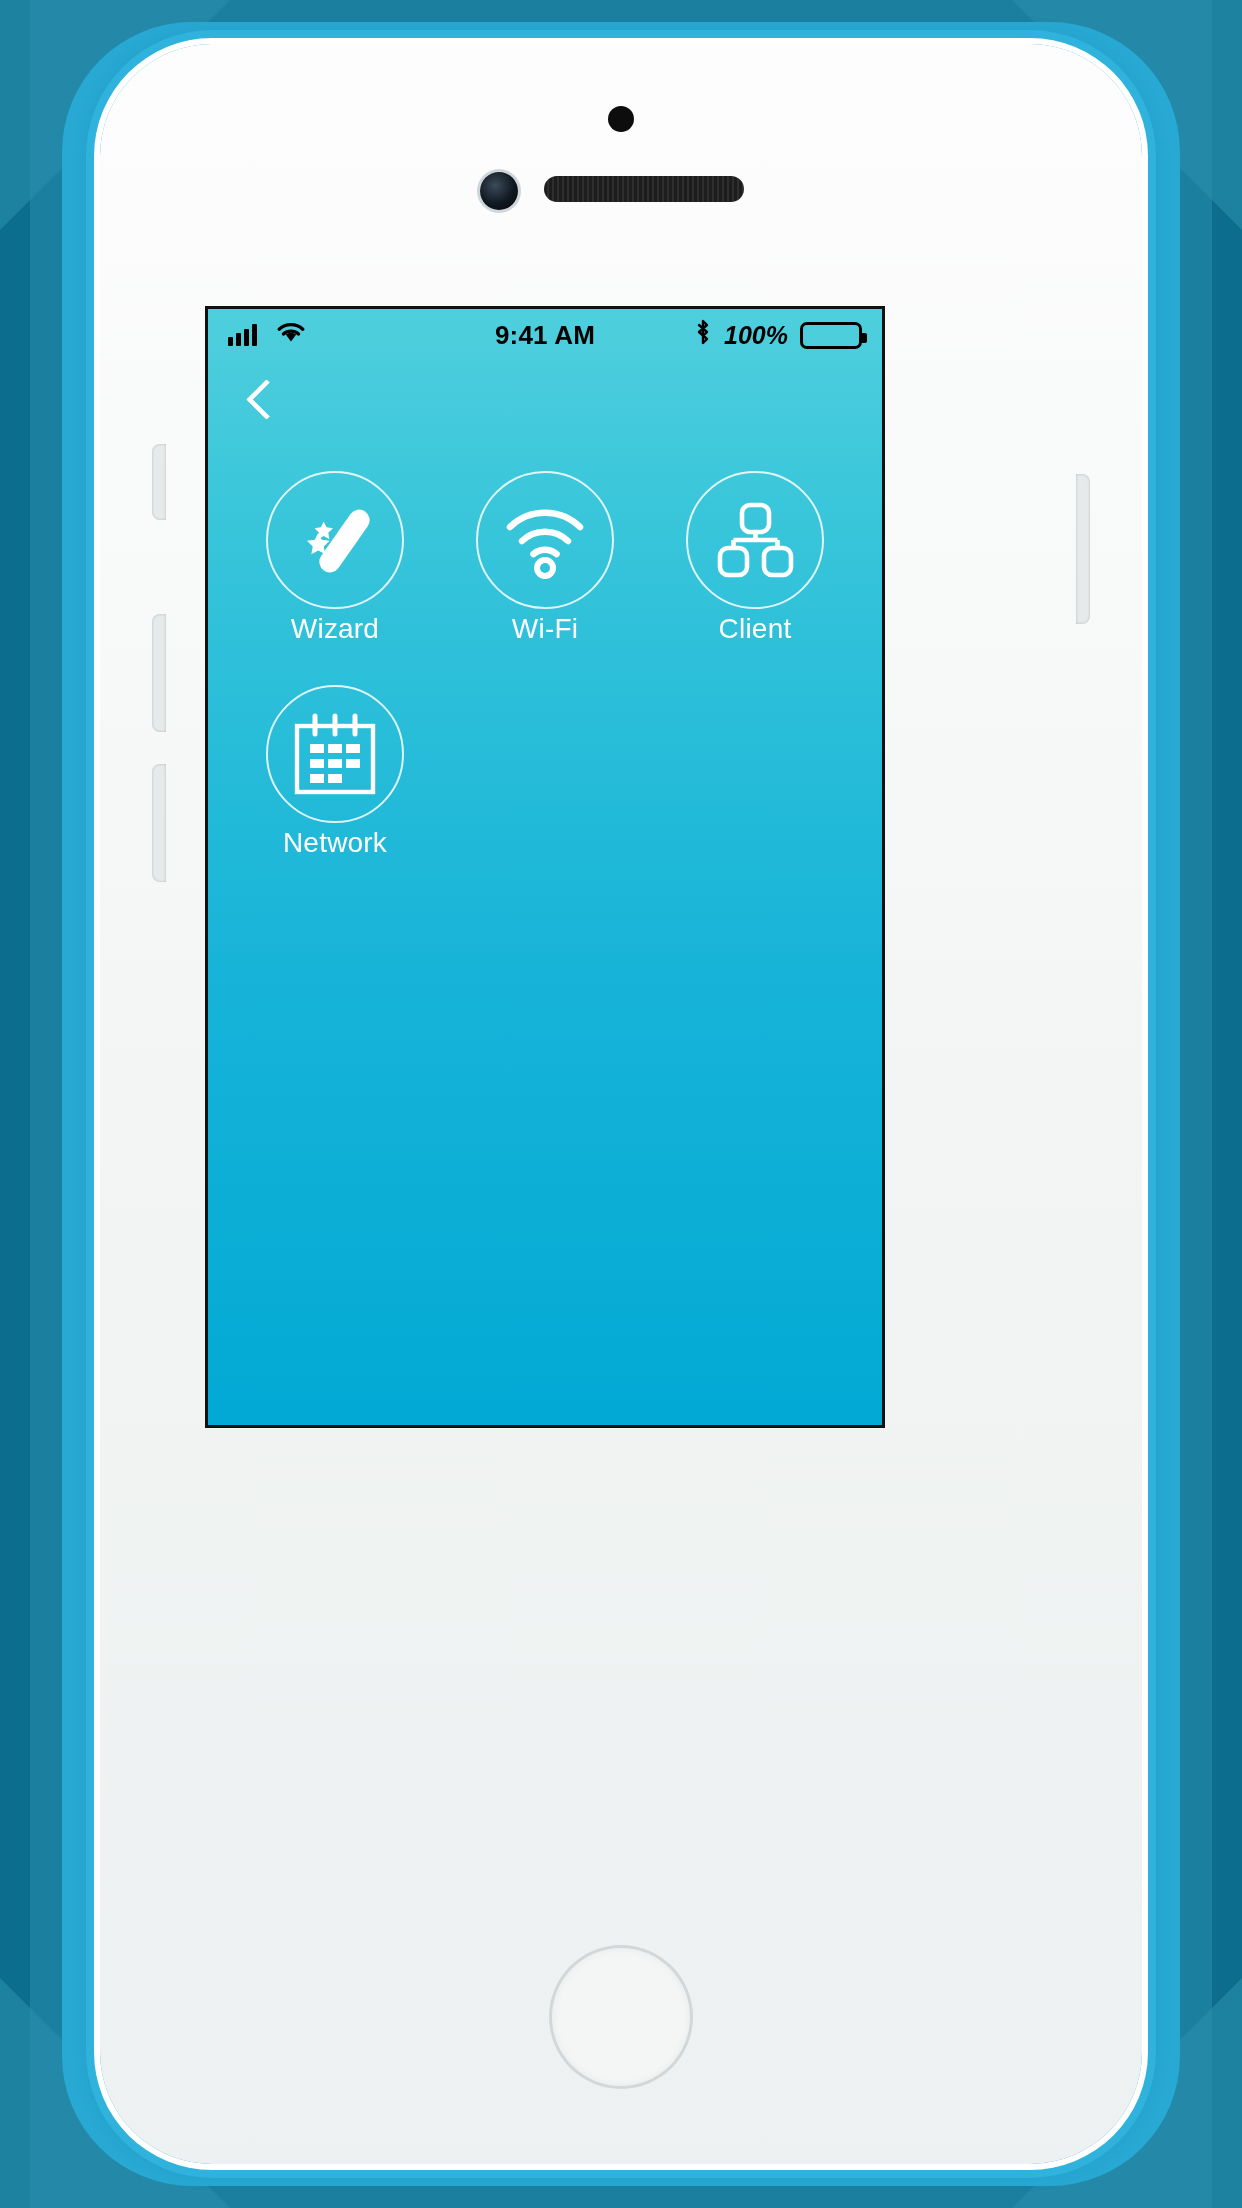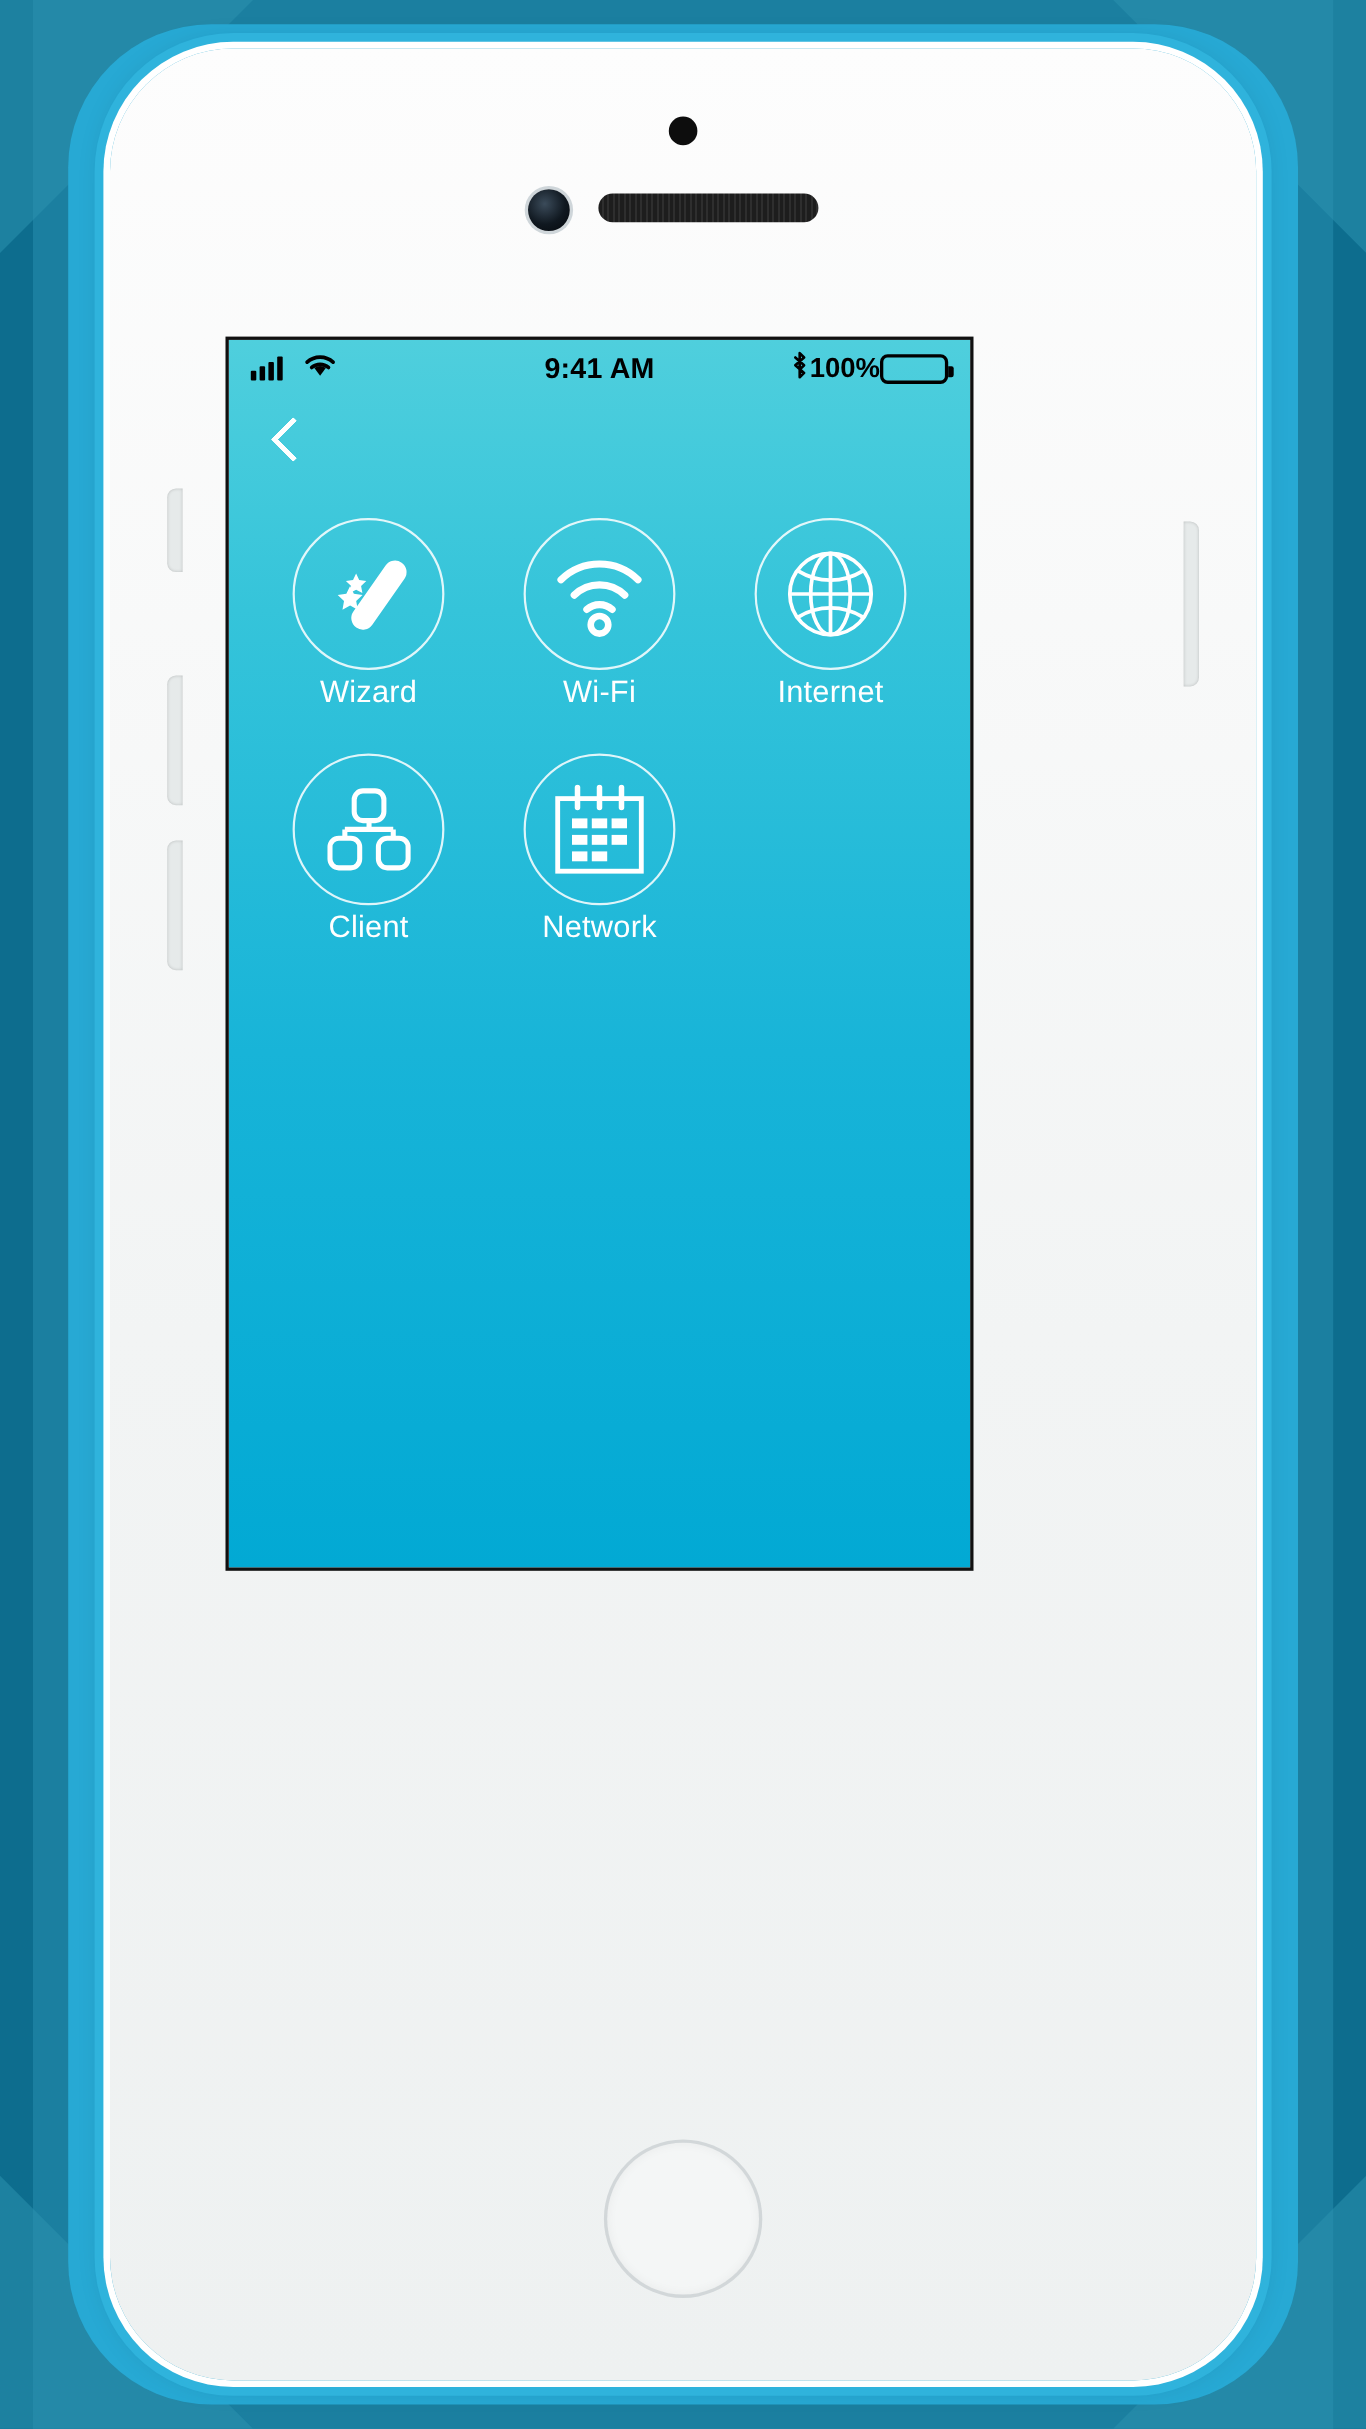--- a/index.html
+++ b/index.html
@@ -115,22 +115,22 @@
     padding:0 20px;
     color:#000;
     font-size:25px; font-weight:bold;
   }
   #sb-left { display:flex; align-items:center; gap:18px; }
   #sb-center {
     position:absolute; left:0; right:0; text-align:center;
     font-size:26px; font-weight:bold; letter-spacing:.2px;
   }
   #sb-right {
-    margin-left:auto; display:flex; align-items:center; gap:0;
-    position:relative; z-index:2;
+    margin-left:auto; display:flex; align-items:center; gap:12px;
+    position:relative; z-index:2;font-style:italic;
   }
   .bars { display:flex; align-items:flex-end; gap:3px; height:22px; }
   .bars i { display:block; width:5px; background:#000; border-radius:1px; }
   .bars i:nth-child(1){ height:9px; }
   .bars i:nth-child(2){ height:13px; }
   .bars i:nth-child(3){ height:17px; }
   .bars i:nth-child(4){ height:22px; }
 
   .battery {
     width:62px; height:27px; border:3px solid #000; border-radius:7px;
@@ -261,35 +261,20 @@
                 <path d="M8 26 a50 50 0 0 1 70 0" stroke="#fff" stroke-width="6.5" fill="none" stroke-linecap="round"></path>
                 <path d="M20 40 a33 33 0 0 1 46 0" stroke="#fff" stroke-width="6.5" fill="none" stroke-linecap="round"></path>
                 <path d="M31.5 53 a17.5 17.5 0 0 1 23 0" stroke="#fff" stroke-width="6.5" fill="none" stroke-linecap="round"></path>
                 <circle cx="43" cy="67" r="8" stroke="#fff" stroke-width="6" fill="none"></circle>
               </svg>
             </span>
           </div>
           <div class="tile-label">Wi-Fi</div>
         </div>
 
-        <div class="tile">
-          <div class="circ">
-            <span>
-              <svg width="86" height="86" viewBox="0 0 86 86">
-                <circle cx="43" cy="43" r="37" stroke="#fff" stroke-width="3.4" fill="none"></circle>
-                <line x1="6" y1="43" x2="80" y2="43" stroke="#fff" stroke-width="3.4"></line>
-                <line x1="43" y1="6" x2="43" y2="80" stroke="#fff" stroke-width="3.4"></line>
-                <ellipse cx="43" cy="43" rx="18" ry="37" stroke="#fff" stroke-width="3.4" fill="none"></ellipse>
-                <path d="M13.5 22 a56 56 0 0 0 59 0" stroke="#fff" stroke-width="3.4" fill="none"></path>
-                <path d="M13.5 64 a56 56 0 0 1 59 0" stroke="#fff" stroke-width="3.4" fill="none"></path>
-              </svg>
-            </span>
-          </div>
-          <div class="tile-label">Internet</div>
-        </div>
 
         <div class="tile">
           <div class="circ">
             <span>
               <svg width="86" height="80" viewBox="0 0 86 80">
                 <rect x="30" y="5" width="27" height="27" rx="8" stroke="#fff" stroke-width="4.6" fill="none"></rect>
                 <rect x="8" y="48" width="27" height="27" rx="8" stroke="#fff" stroke-width="4.6" fill="none"></rect>
                 <rect x="52" y="48" width="27" height="27" rx="8" stroke="#fff" stroke-width="4.6" fill="none"></rect>
                 <line x1="43.5" y1="32" x2="43.5" y2="40" stroke="#fff" stroke-width="4.6"></line>
                 <line x1="21.5" y1="40" x2="65.5" y2="40" stroke="#fff" stroke-width="4.6"></line>

